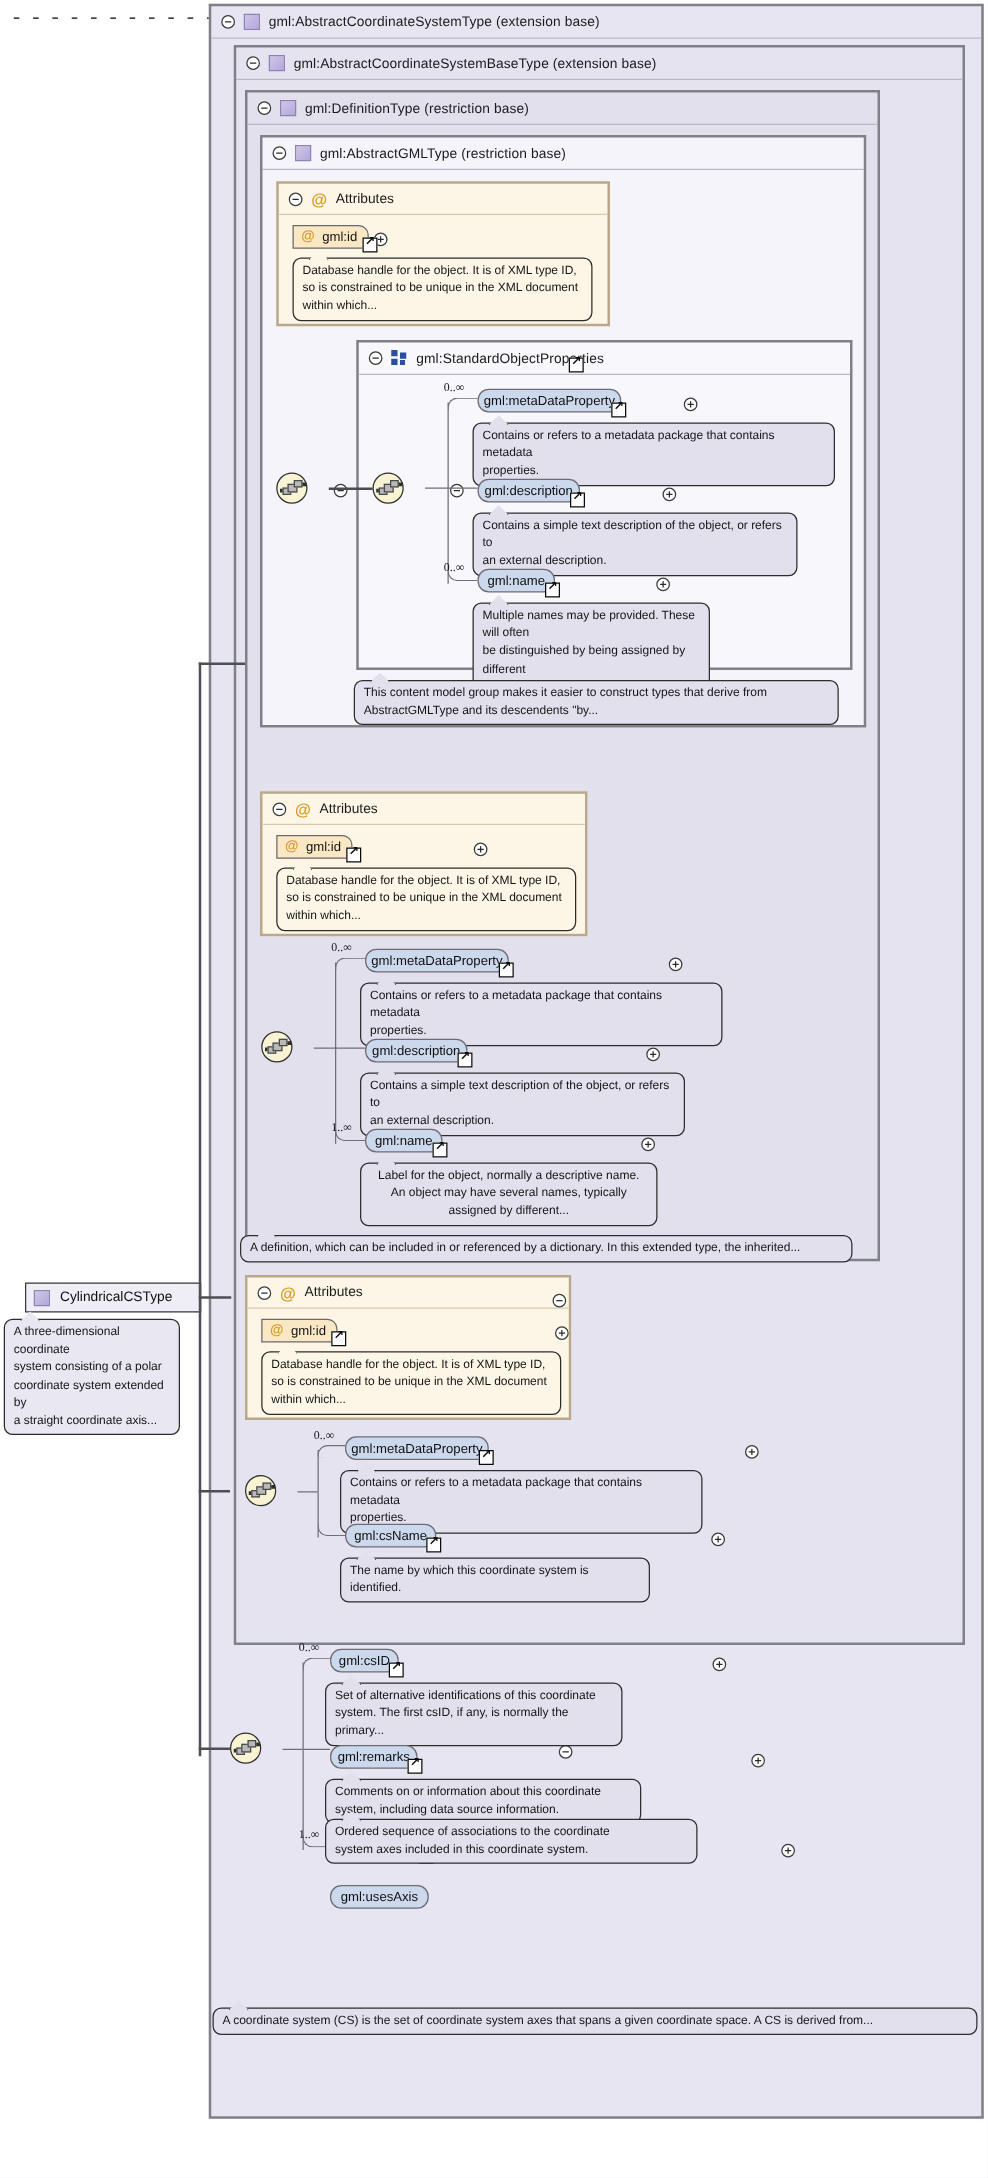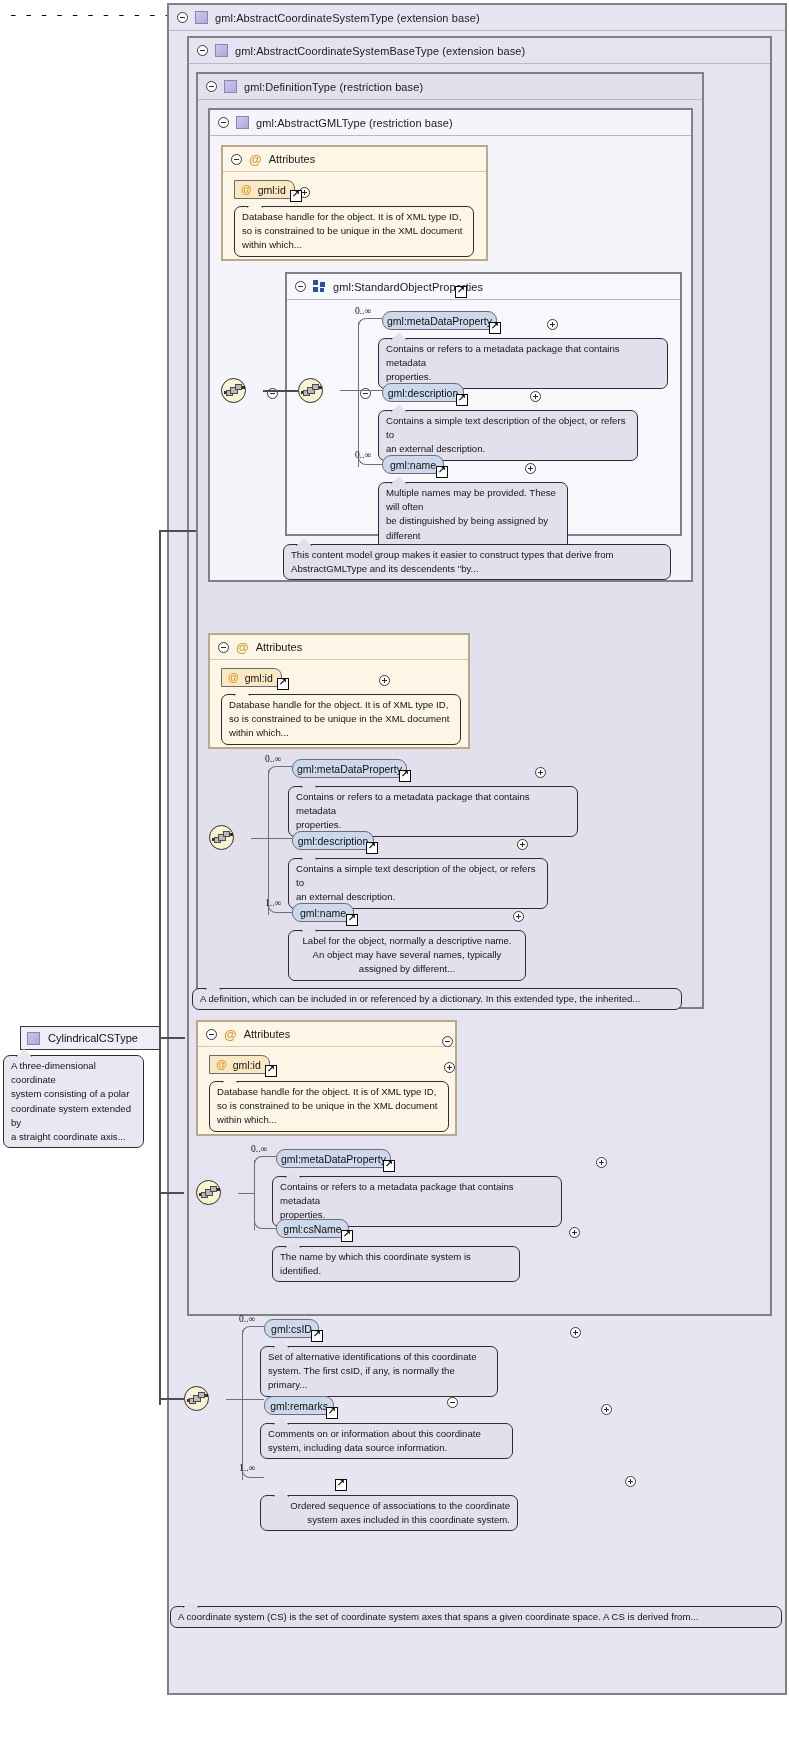--- a/index.html
+++ b/index.html
@@ -555,21 +555,21 @@
   <div class="doc" style="left:260px; top:1423px; width:253px;">Comments on or information about this coordinate
 system, including data source information.</div>
 
   
   <span class="occ" style="left:239px; top:1463px;">1..∞</span>
   <div class="el-box" style="left:264px; top:1468px; width:79px;margin-top:40px;">
     <span>gml:usesAxis</span>
   </div>
   <span class="cplus abs" style="left:347px; top:1473px;"></span>
   <span class="extlink" style="left:335px; top:1479px;"></span>
-  <div class="doc" style="left:260px; top:1495px; width:258px;text-align:right;">Ordered sequence of associations to the coordinate
+  <div class="doc" style="left:260px; top:1455px; width:298px;">Ordered sequence of associations to the coordinate
 system axes included in this coordinate system.</div>
 
   
   <div class="doc" style="left:170px; top:1606px; width:612px;">A coordinate system (CS) is the set of coordinate system axes that spans a given coordinate space. A CS is derived from...</div>
 
   
   <div class="root-box" style="left:3px; top:1026px; width:141px;margin-left:17px;">
     <span class="type-swatch"></span>
     <span>CylindricalCSType</span>
   </div>

